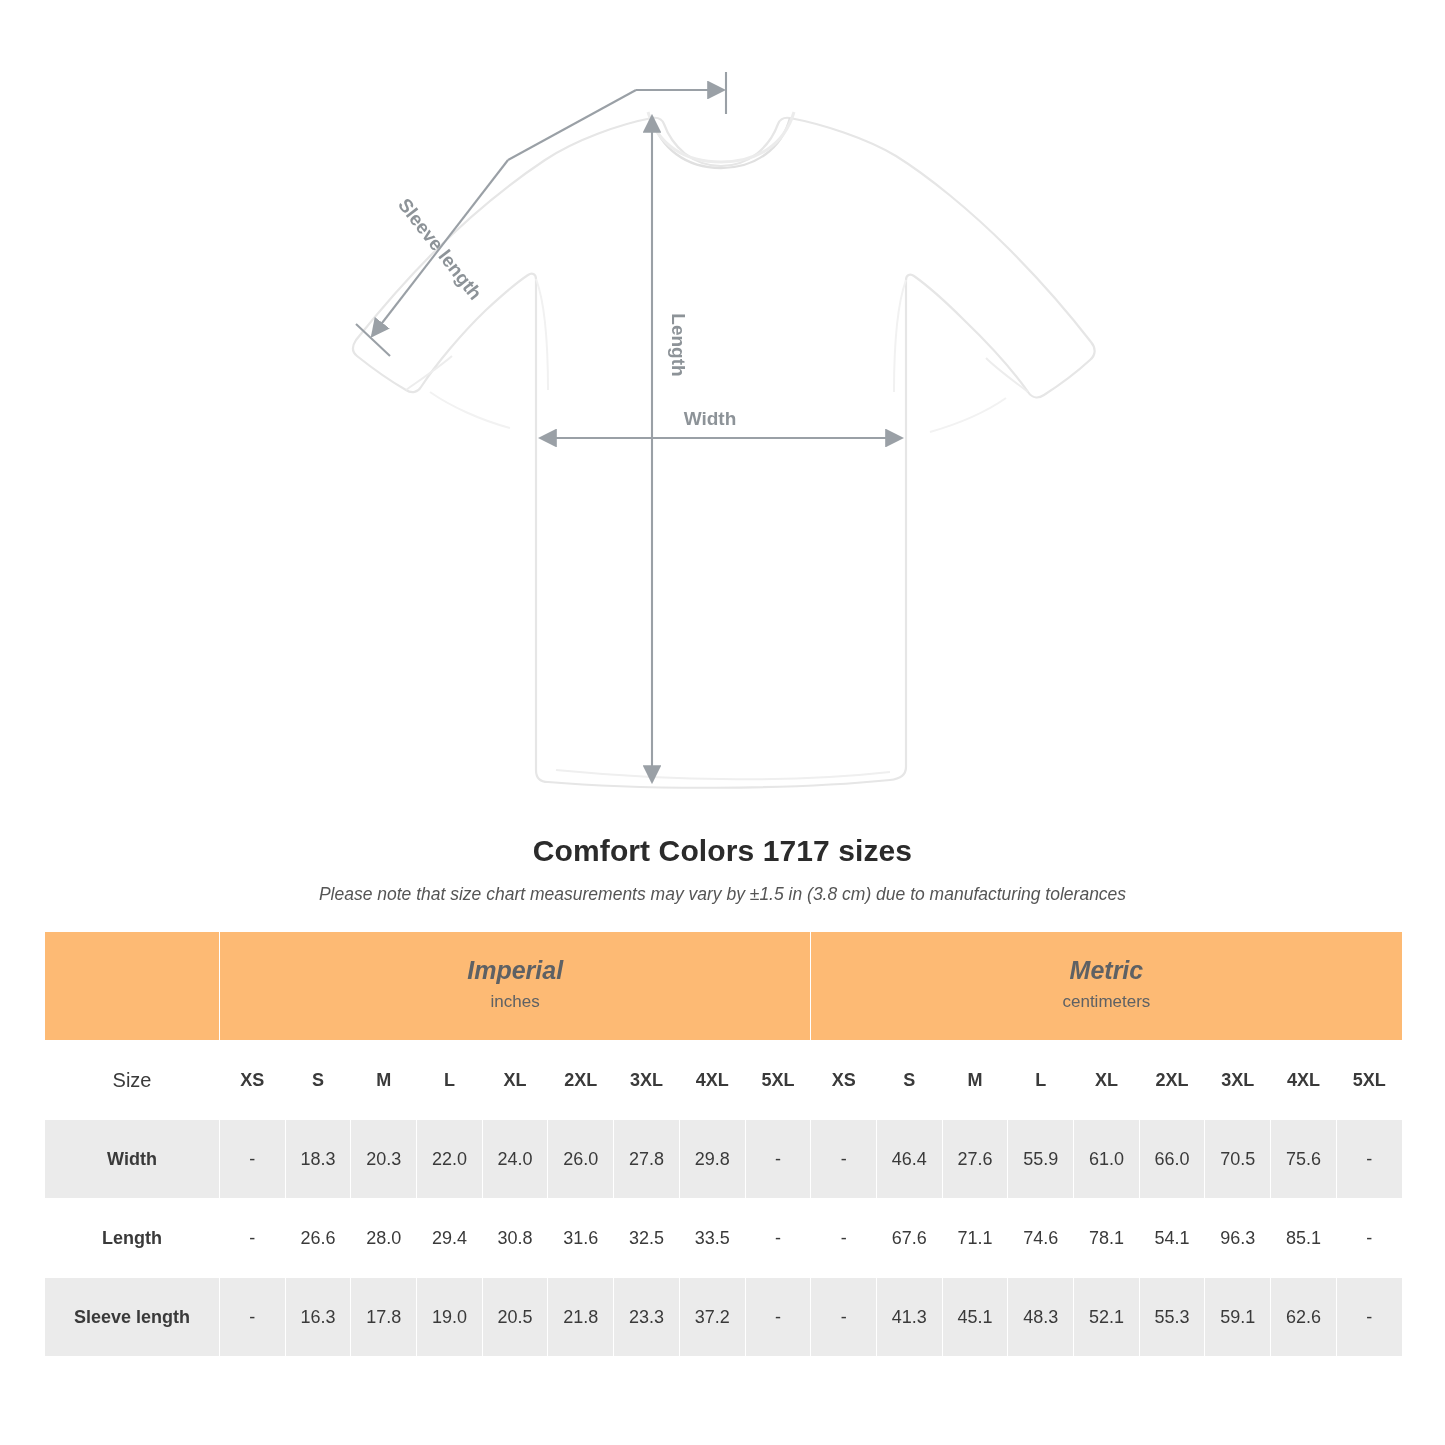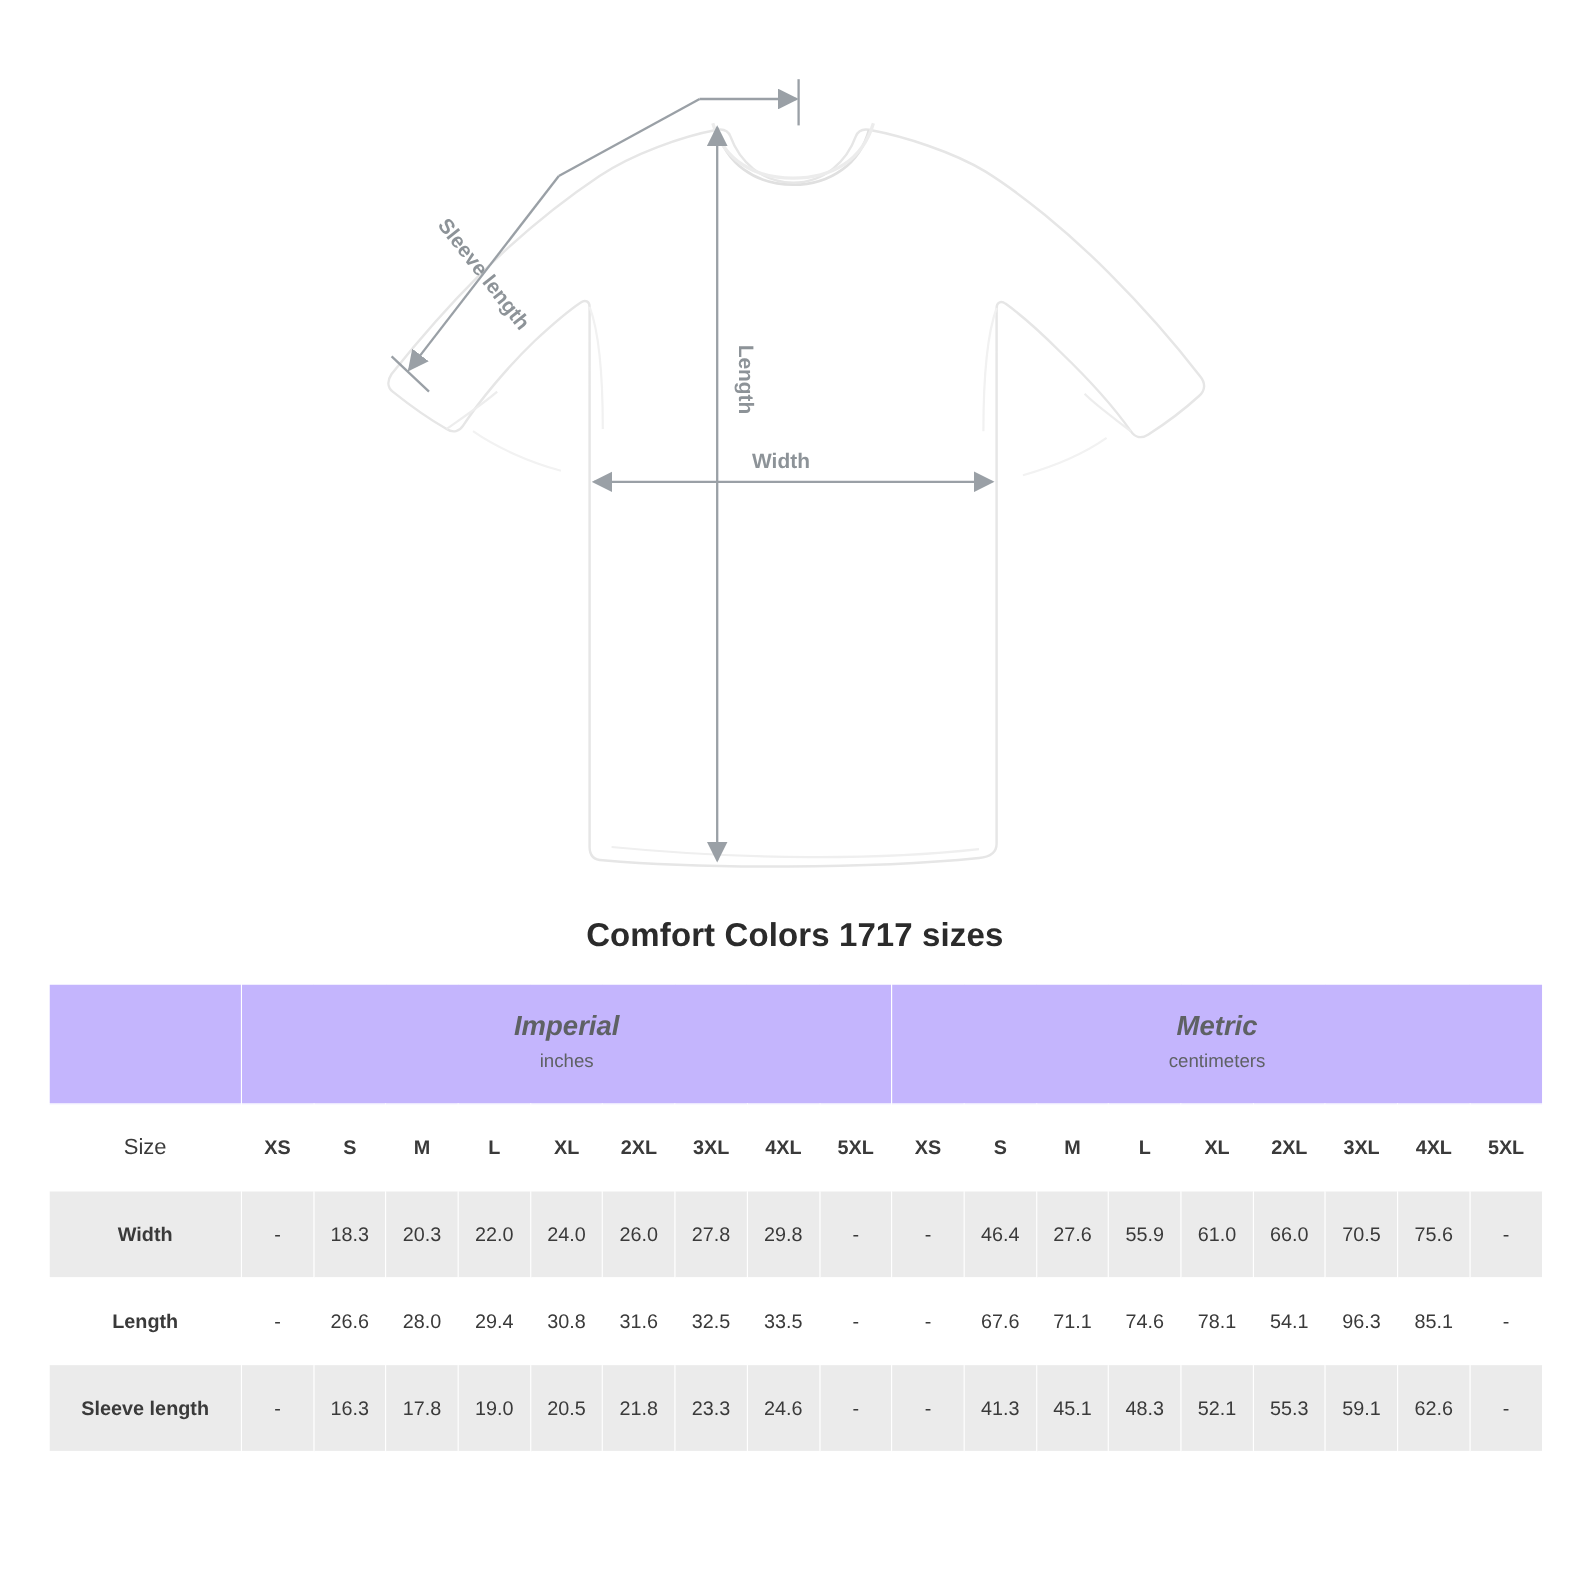--- a/index.html
+++ b/index.html
@@ -64,21 +64,21 @@
   }
   table.size-table td,
   table.size-table th {
     border: 1px solid #ffffff;
     text-align: center;
     vertical-align: middle;
     font-size: 18px;
     color: #3a3a3a;
   }
   .unit-header-cell {
-    background: #c4b5fd;
+    background: #fdba74;
     height: 92px;
     padding: 6px 0 10px 0;
   }
   .unit-name {
     font-size: 25px;
     font-style: italic;
     font-weight: bold;
     color: #5e6164;
   }
   .unit-sub {
@@ -193,20 +193,21 @@
       <text x="710" y="425" text-anchor="middle" font-family="Liberation Sans, sans-serif" font-size="19" font-weight="bold" fill="#8d9398">Width</text>
 
       <text x="672" y="345" text-anchor="middle" font-family="Liberation Sans, sans-serif" font-size="19" font-weight="bold" fill="#8d9398" transform="rotate(90 672 345)">Length</text>
 
       <text x="435" y="253" text-anchor="middle" font-family="Liberation Sans, sans-serif" font-size="19" font-weight="bold" fill="#8d9398" transform="rotate(52 435 253)">Sleeve length</text>
     </svg>
   </div>
 
   <div class="title-block">
     <div class="chart-title">Comfort Colors 1717 sizes</div>
+    <div class="chart-note">Please note that size chart measurements may vary by ±1.5 in (3.8 cm) due to manufacturing tolerances</div>
   </div>
 
   <div class="table-wrap">
     <table class="size-table">
       <colgroup>
         <col class="label-col">
         <col class="data-col">
           <col class="data-col">
           <col class="data-col">
           <col class="data-col">
@@ -307,21 +308,21 @@
 
         <tr class="band-grey">
           <td class="rowlabel">Sleeve length</td>
           <td class="val">-</td>
           <td class="val">16.3</td>
           <td class="val">17.8</td>
           <td class="val">19.0</td>
           <td class="val">20.5</td>
           <td class="val">21.8</td>
           <td class="val">23.3</td>
-          <td class="val">24.6</td>
+          <td class="val">37.2</td>
           <td class="val">-</td>
           <td class="val">-</td>
           <td class="val">41.3</td>
           <td class="val">45.1</td>
           <td class="val">48.3</td>
           <td class="val">52.1</td>
           <td class="val">55.3</td>
           <td class="val">59.1</td>
           <td class="val">62.6</td>
           <td class="val">-</td>

